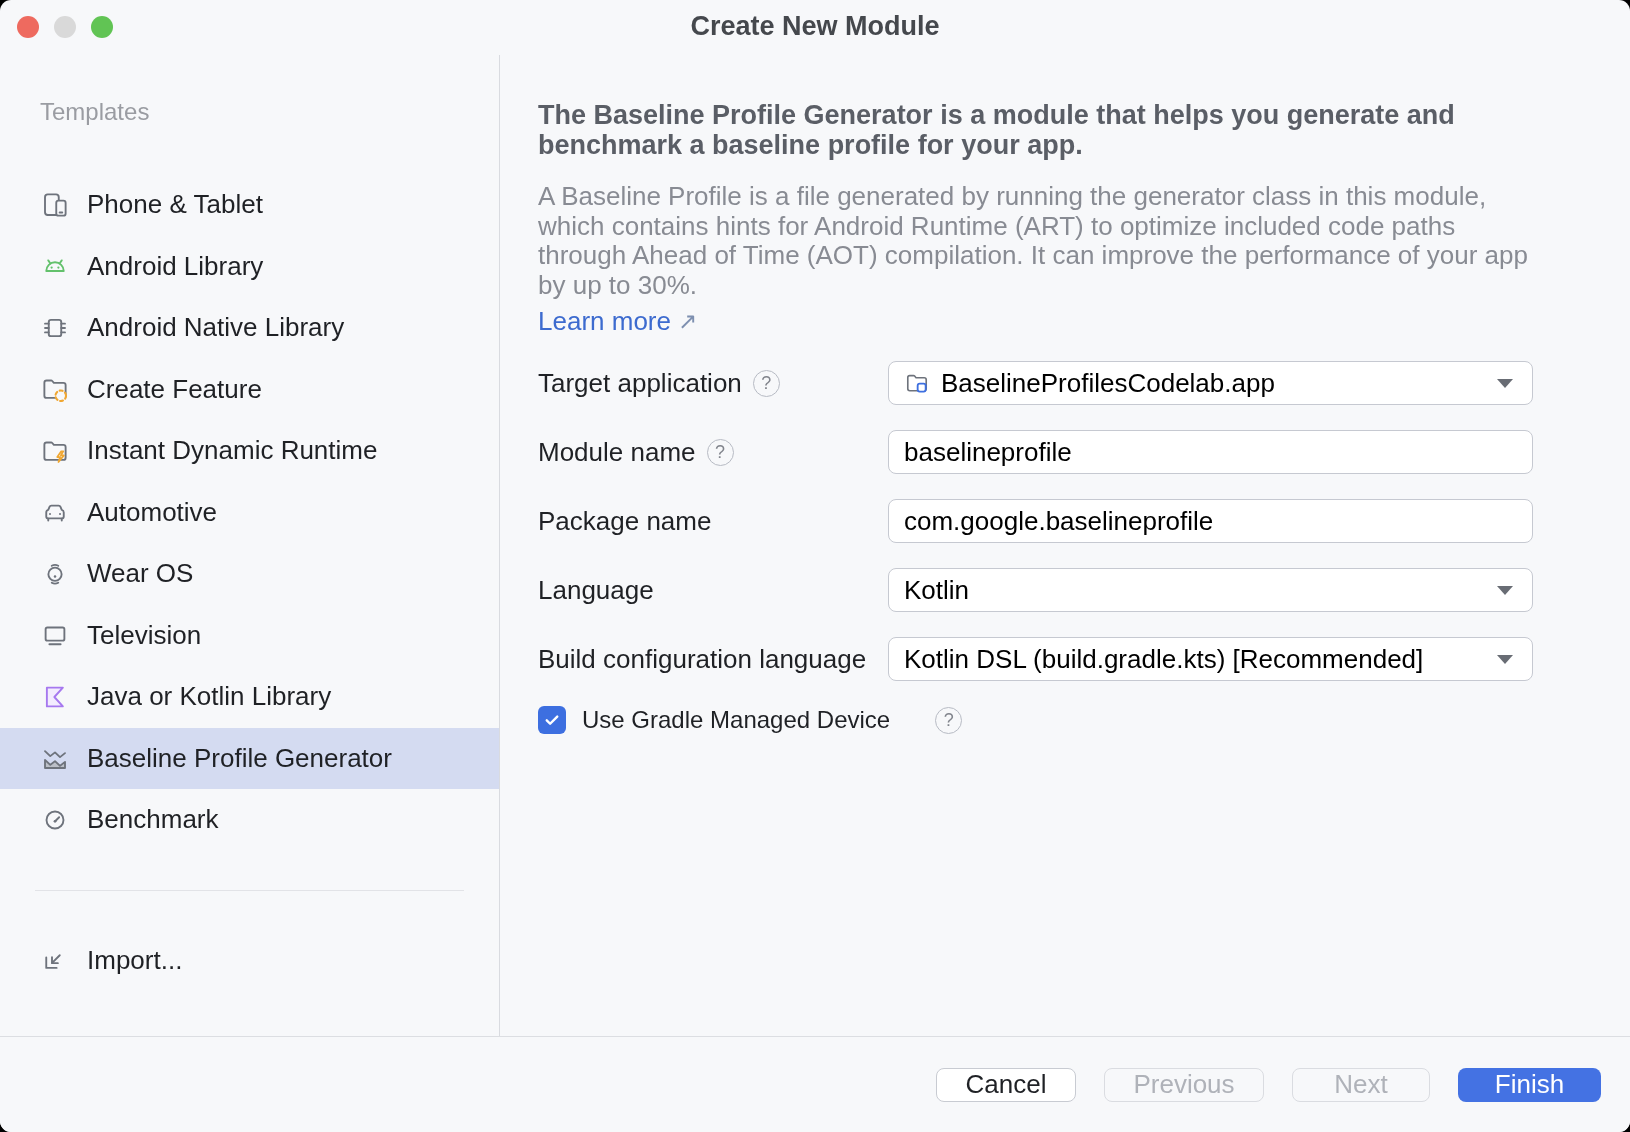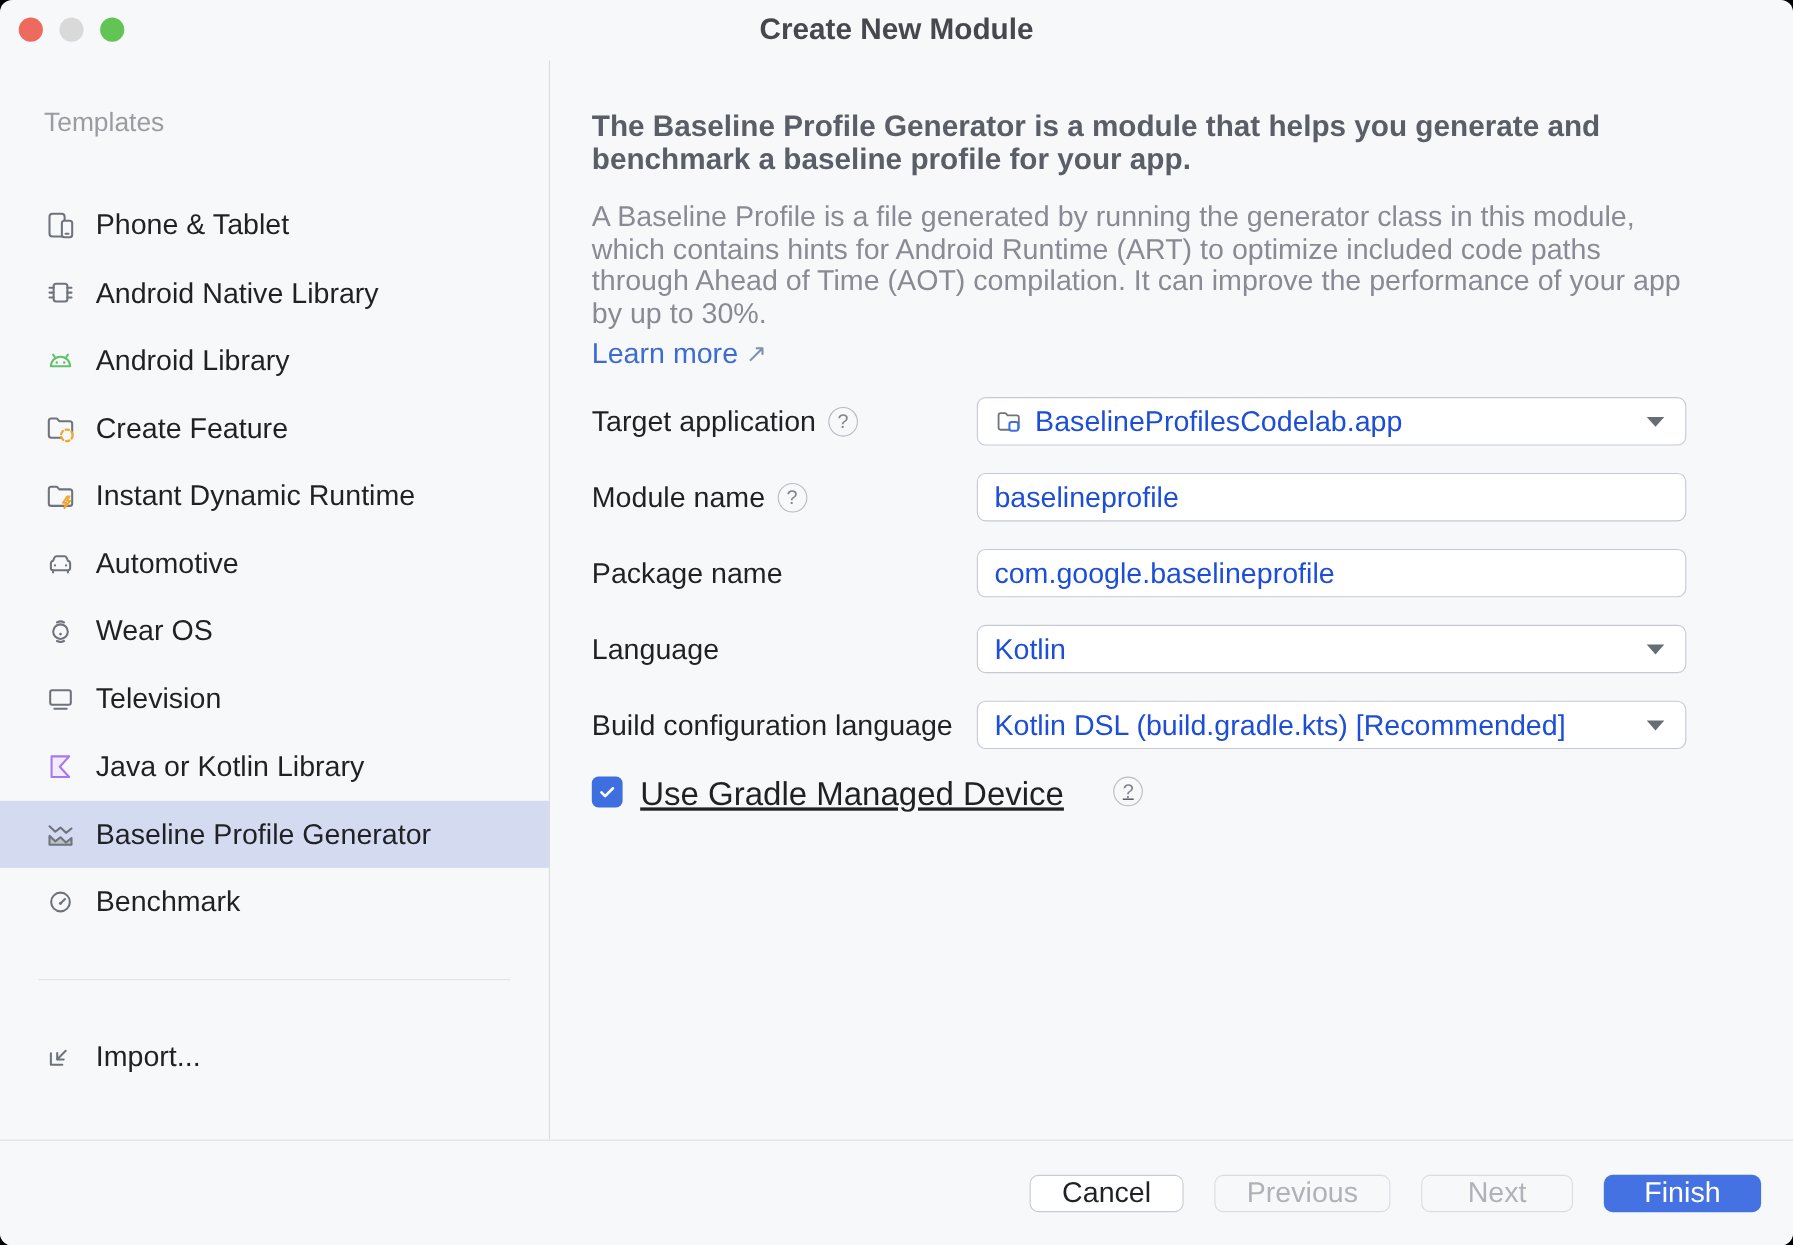--- a/index.html
+++ b/index.html
@@ -42,29 +42,29 @@
   .form{margin-top:24px;}
   .form-row{display:flex;align-items:center;margin-bottom:25px;}
   .label-wrap{width:350px;flex:none;display:flex;align-items:center;gap:11px;font-size:26px;white-space:nowrap;}
   .help-circle{
     width:27px;height:27px;border-radius:50%;border:1.5px solid #b7bbc4;
     color:#81848c;font-size:18px;display:flex;align-items:center;justify-content:center;flex:none;cursor:default;
   }
   .help-circle::after{content:"?";}
   .control{
     width:645px;height:44px;background:#fff;border:1.5px solid #c6c9d1;border-radius:8px;
-    display:flex;align-items:center;padding:0 15px;font-size:26px;color:#1d4ed8;gap:11px;
+    display:flex;align-items:center;padding:0 15px;font-size:26px;color:#000000;gap:11px;
   }
   input.control{font-family:"Liberation Sans",sans-serif;outline:none;}
   .caret{
     margin-left:auto;width:0;height:0;margin-right:4px;
     border-left:8px solid transparent;border-right:8px solid transparent;border-top:9.5px solid #686c74;
   }
   .icon.sm{width:26px;height:26px;}
-  .checkbox-row{display:flex;align-items:flex-start;gap:16px;font-size:30px;margin-top:3px;text-decoration:underline;}
+  .checkbox-row{display:flex;align-items:center;gap:16px;font-size:24px;margin-top:3px;}
   .checkbox{
     width:28px;height:28px;border-radius:6px;background:var(--checkbox_blue,#3d6fe0);
     display:flex;align-items:center;justify-content:center;cursor:pointer;
   }
   .checkbox-row .help-circle{margin-left:29px;}
   
   .footer{
     height:96px;border-top:1px solid #dcdee2;display:flex;align-items:center;
     justify-content:flex-end;gap:28px;padding-right:29px;background:#f7f8fa;
   }
@@ -103,44 +103,44 @@
               <rect x="4" y="3.5" width="11" height="16.5" rx="2.2"></rect>
               <rect x="13" y="8.5" width="7.5" height="12" rx="1.8" fill="#f7f8fa"></rect>
               <line x1="15.7" y1="18" x2="17.8" y2="18"></line>
             </svg>
           </span>
           <span>Phone &amp; Tablet</span>
         </div>
 
         <div class="side-item">
           <span class="icon">
+            <svg width="30" height="30" viewBox="0 0 24 24" fill="none" stroke="#63c16c" stroke-width="1.5" stroke-linecap="round" stroke-linejoin="round">
+              <path d="M5,16 a7,7 0 0 1 14,0 z"></path>
+              <line x1="8.2" y1="9.8" x2="6.6" y2="7.5"></line>
+              <line x1="15.8" y1="9.8" x2="17.4" y2="7.5"></line>
+              <circle cx="9.3" cy="13.2" r="0.9" fill="#63c16c" stroke="none"></circle>
+              <circle cx="14.7" cy="13.2" r="0.9" fill="#63c16c" stroke="none"></circle>
+            </svg>
+          </span>
+          <span>Android Library</span>
+        </div>
+
+        <div class="side-item">
+          <span class="icon">
             <svg width="30" height="30" viewBox="0 0 24 24" fill="none" stroke="#6e737c" stroke-width="1.5" stroke-linecap="round" stroke-linejoin="round">
               <rect x="7" y="5.5" width="10" height="13" rx="1.8"></rect>
               <line x1="4" y1="8.5" x2="7" y2="8.5"></line>
                 <line x1="4" y1="12" x2="7" y2="12"></line>
                 <line x1="4" y1="15.5" x2="7" y2="15.5"></line>
               <line x1="17" y1="8.5" x2="20" y2="8.5"></line>
                 <line x1="17" y1="12" x2="20" y2="12"></line>
                 <line x1="17" y1="15.5" x2="20" y2="15.5"></line>
             </svg>
           </span>
           <span>Android Native Library</span>
-        </div>
-
-        <div class="side-item">
-          <span class="icon">
-            <svg width="30" height="30" viewBox="0 0 24 24" fill="none" stroke="#63c16c" stroke-width="1.5" stroke-linecap="round" stroke-linejoin="round">
-              <path d="M5,16 a7,7 0 0 1 14,0 z"></path>
-              <line x1="8.2" y1="9.8" x2="6.6" y2="7.5"></line>
-              <line x1="15.8" y1="9.8" x2="17.4" y2="7.5"></line>
-              <circle cx="9.3" cy="13.2" r="0.9" fill="#63c16c" stroke="none"></circle>
-              <circle cx="14.7" cy="13.2" r="0.9" fill="#63c16c" stroke="none"></circle>
-            </svg>
-          </span>
-          <span>Android Library</span>
         </div>
 
         <div class="side-item">
           <span class="icon">
             <svg width="30" height="30" viewBox="0 0 24 24" fill="none" stroke="#6e737c" stroke-width="1.5" stroke-linecap="round" stroke-linejoin="round">
               <path d="M3.5,7 a1.8,1.8 0 0 1 1.8,-1.8 h3.6 a1.2,1.2 0 0 1 0.9,0.4 l1.3,1.5 h7.6 a1.8,1.8 0 0 1 1.8,1.8 v8.4 a1.8,1.8 0 0 1 -1.8,1.8 h-13.4 a1.8,1.8 0 0 1 -1.8,-1.8 z"></path>
               <circle cx="16.6" cy="17.4" r="4.2" fill="#f7f8fa" stroke="#f0a732" stroke-width="1.7" stroke-dasharray="2.4 2.2"></circle>
             </svg>
           </span>
           <span>Create Feature</span>

